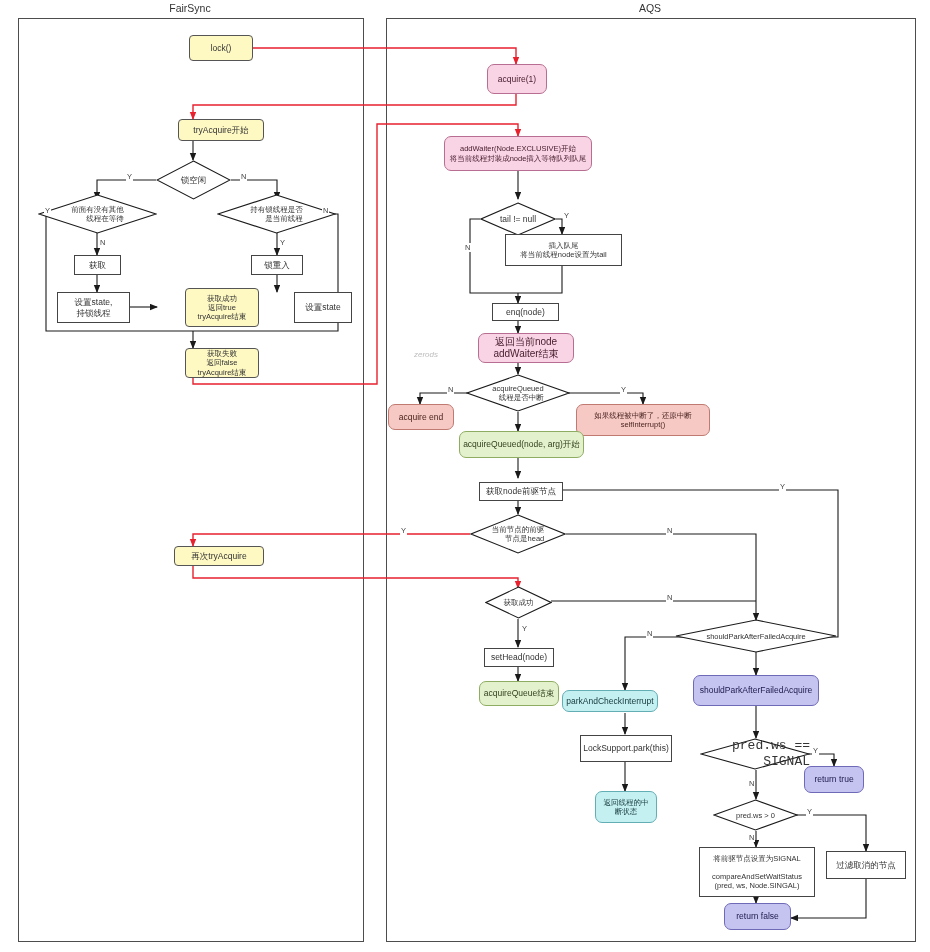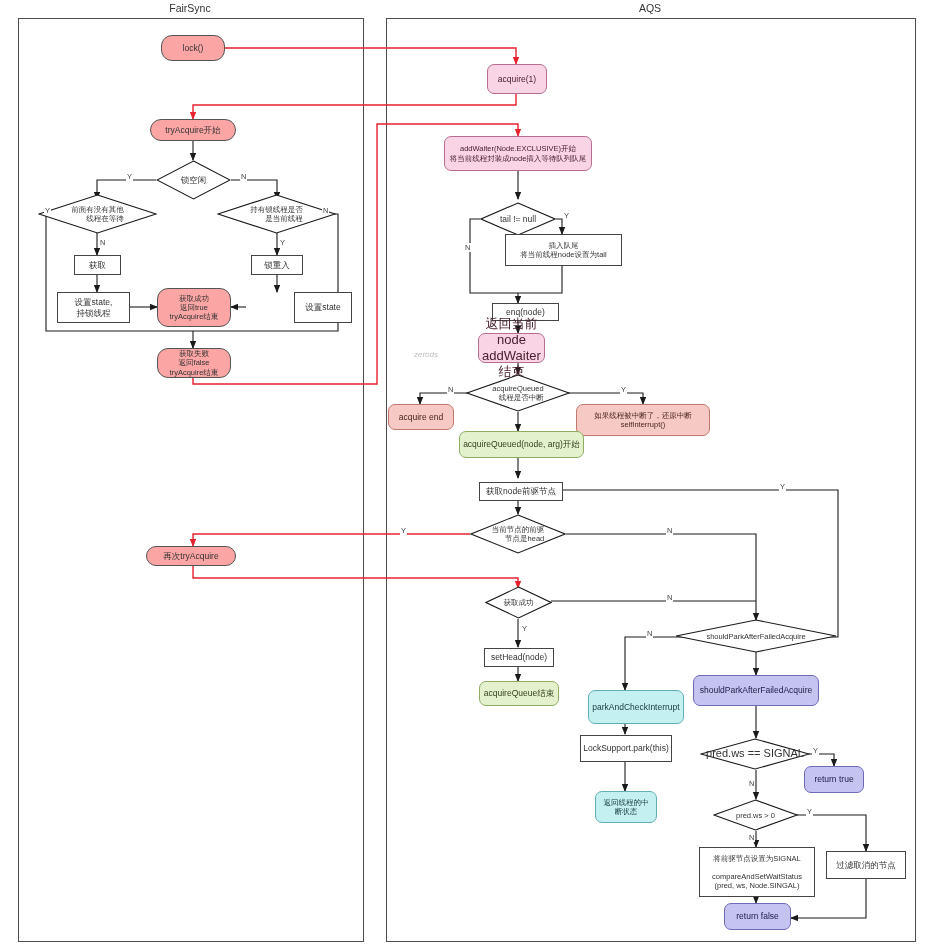--- a/index.html
+++ b/index.html
@@ -5,21 +5,21 @@
   html,body{margin:0;padding:0;background:#ffffff;}
   body{font-family:"Liberation Sans","DejaVu Sans",sans-serif;}
   #canvas{position:relative;width:930px;height:952px;background:#fff;overflow:hidden;}
   .lane{position:absolute;border:1.5px solid #4d4d4d;background:transparent;}
   .lane-title{position:absolute;font-size:10.5px;color:#333;text-align:center;}
   svg.wires{position:absolute;left:0;top:0;width:930px;height:952px;pointer-events:none;}
   .node{position:absolute;box-sizing:border-box;display:flex;align-items:center;
         justify-content:center;text-align:center;font-size:8.5px;color:#333;
         line-height:1.22;padding:1px 3px;}
   .rect{border:1px solid #444;background:#fff;}
-  .round{border:1px solid #555;border-radius:11px;background:#fca5a5;}
+  .round{border:1px solid #555;border-radius:4px;background:#fef9c3;margin-left:28px;}
   .stadium{border:1px solid #666;border-radius:7px;}
   .pink{background:#f9d4e4;border-color:#b86e92;color:#4a2030;}
   .salmon{background:#f6c9c4;border-color:#c07a72;color:#4a2420;}
   .green{background:#e3f2cd;border-color:#8fad62;color:#33401e;}
   .cyan{background:#c5f0f2;border-color:#63aeb4;color:#14393d;}
   .purple{background:#c5c3f0;border-color:#6f6ab8;color:#222050;}
   .diamond{position:absolute;}
   .diamond .dlabel{position:absolute;left:0;top:0;width:100%;height:100%;
       display:flex;align-items:center;justify-content:center;text-align:right;
       font-size:8.5px;color:#333;line-height:1.2;}
@@ -199,21 +199,21 @@
         <polygon points="38,1 75,17 38,33 1,17" fill="#fff" stroke="#1a1a1a" stroke-width="1.1"></polygon>
       </svg>
     <div class="dlabel">tail != null</div>
   </div>
 
   <div class="node rect" style="left:505px;top:234px;width:117px;height:32px;white-space:pre-line;font-size:7.5px;">插入队尾
 将当前线程node设置为tail</div>
 
   <div class="node rect" style="left:492px;top:303px;width:67px;height:18px;">enq(node)</div>
 
-  <div class="node stadium pink" style="left:478px;top:333px;width:67px;height:30px;white-space:pre-line;font-size:13px;">返回当前node
+  <div class="node stadium pink" style="left:478px;top:333px;width:96px;height:30px;white-space:pre-line;font-size:10px;">返回当前node
 addWaiter结束</div>
 
   <div class="diamond" style="left:466px;top:374px;width:104px;height:38px;">
     <svg width="104" height="38">
         <polygon points="52,1 103,19 52,37 1,19" fill="#fff" stroke="#1a1a1a" stroke-width="1.1"></polygon>
       </svg>
     <div class="dlabel" style="white-space:pre-line;font-size:7.5px;">acquireQueued
 线程是否中断</div>
   </div>
 
@@ -245,31 +245,31 @@
 
   <div class="node stadium green" style="left:479px;top:681px;width:80px;height:25px;">acquireQueue结束</div>
 
   <div class="diamond" style="left:675px;top:619px;width:162px;height:34px;">
     <svg width="162" height="34">
         <polygon points="81,1 161,17 81,33 1,17" fill="#fff" stroke="#1a1a1a" stroke-width="1.1"></polygon>
       </svg>
     <div class="dlabel" style="font-size:7.5px;">shouldParkAfterFailedAcquire</div>
   </div>
 
-  <div class="node stadium cyan" style="left:588px;top:690px;width:96px;height:34px;text-align:right;">parkAndCheckInterrupt</div>
+  <div class="node stadium cyan" style="left:562px;top:690px;width:96px;height:22px;text-align:right;">parkAndCheckInterrupt</div>
 
   <div class="node stadium purple" style="left:693px;top:675px;width:126px;height:31px;">shouldParkAfterFailedAcquire</div>
 
   <div class="node rect" style="left:580px;top:735px;width:92px;height:27px;">LockSupport.park(this)</div>
 
   <div class="diamond" style="left:700px;top:738px;width:110px;height:32px;">
     <svg width="110" height="32">
         <polygon points="55,1 109,16 55,31 1,16" fill="#fff" stroke="#1a1a1a" stroke-width="1.1"></polygon>
       </svg>
-    <div class="dlabel" style="font-size:11px;">pred.ws == SIGNAL</div>
+    <div class="dlabel" style="font-size:13px;font-family:Liberation Mono, monospace;">pred.ws == SIGNAL</div>
   </div>
 
   <div class="node stadium purple" style="left:804px;top:766px;width:60px;height:27px;">return true</div>
 
   <div class="node stadium cyan" style="left:595px;top:791px;width:62px;height:32px;white-space:pre-line;font-size:7.5px;">返回线程的中
 断状态</div>
 
   <div class="diamond" style="left:713px;top:799px;width:85px;height:32px;">
     <svg width="85" height="32">
         <polygon points="42.5,1 84,16 42.5,31 1,16" fill="#fff" stroke="#1a1a1a" stroke-width="1.1"></polygon>

